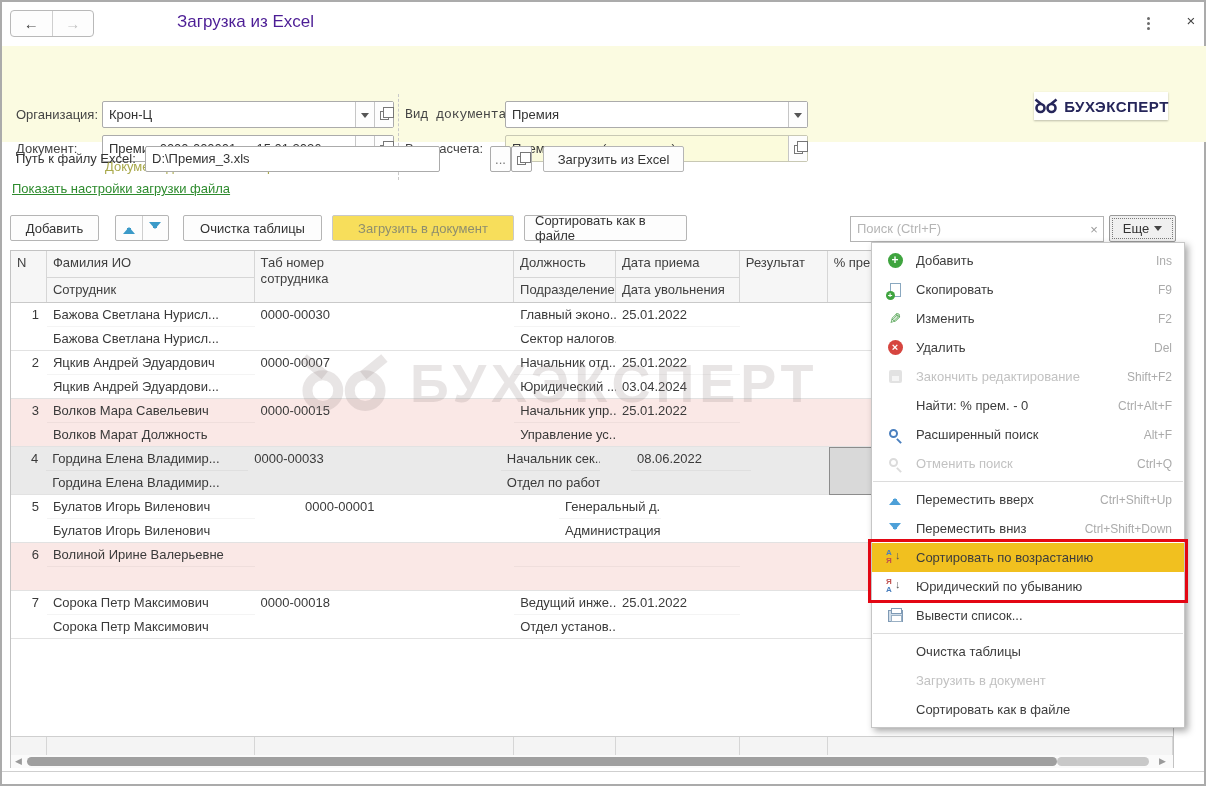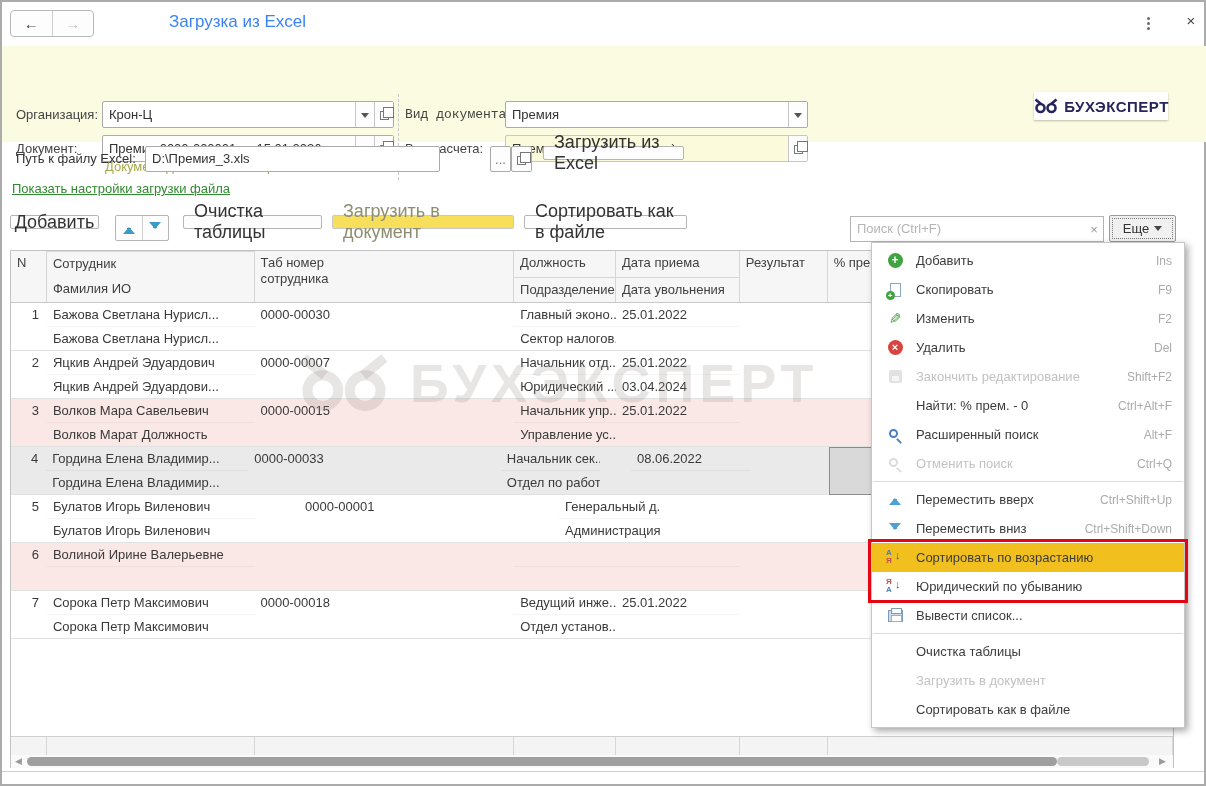--- a/index.html
+++ b/index.html
@@ -6,21 +6,21 @@
   html,body { width:1206px; height:786px; background:#fff; }
   body { font-family:"Liberation Sans","DejaVu Sans",sans-serif; font-size:13px; color:#333; overflow:hidden; }
   .window { position:relative; width:1206px; height:786px; background:#fff; border:2px solid #ababab; }
 
   
   .titlebar { position:absolute; left:0; top:0; width:100%; height:44px; background:#fff; }
   .nav-group { position:absolute; left:8px; top:8px; width:84px; height:27px; border:1px solid #b9b9b9; border-radius:4px; display:flex; background:#fdfdfd; }
   .nav-btn { flex:1; display:flex; align-items:center; justify-content:center; font-size:15px; cursor:pointer; }
   .nav-btn.back { border-right:1px solid #cfcfcf; color:#444; }
   .nav-btn.fwd { color:#c3c3c3; }
-  .page-title { position:absolute; left:167px; top:10px; font-size:17px; color:#3b82f6; }
+  .page-title { position:absolute; left:175px; top:10px; font-size:17px; color:#4c1d95; }
   .kebab { position:absolute; left:1138px; top:12px; width:16px; height:18px; display:flex; flex-direction:column; align-items:center; justify-content:center; gap:2px; cursor:pointer; }
   .kebab i { width:3px; height:3px; border-radius:50%; background:#6b6b6b; }
   .win-close { position:absolute; left:1180px; top:10px; width:18px; height:18px; font-size:15px; color:#444; text-align:center; line-height:18px; cursor:pointer; }
 
   
   .panel { position:absolute; left:0; top:44px; width:1206px; height:96px; background:#fbfbe1; }
   .flabel { position:absolute; font-size:13px; color:#444; }
   .field { position:absolute; height:27px; display:flex; background:#fff; border:1px solid #ababab; border-radius:2px; }
   .field .val { flex:1; padding:0 6px; line-height:25px; white-space:nowrap; overflow:hidden; }
   .fbtn { width:19px; border-left:1px solid #c6c6c6; background:#fdfdfd; display:flex; align-items:center; justify-content:center; cursor:pointer; }
@@ -32,21 +32,21 @@
   .hint { position:absolute; left:103px; top:113px; color:#a9a94b; }
   .vdash { position:absolute; left:396px; top:48px; height:86px; border-left:1px dashed #c9c9c9; }
 
   .logo-box { position:absolute; left:1032px; top:46px; width:134px; height:28px; background:#fff; display:flex; align-items:center; justify-content:center; gap:5px; box-shadow:0 1px 2px rgba(0,0,0,.25); }
   .logo-text { font-weight:bold; font-size:15px; color:#26265a; letter-spacing:.5px; }
 
   
   .frow-label { position:absolute; left:14px; top:149px; }
   .file-field { position:absolute; left:143px; top:144px; width:295px; height:26px; border:1px solid #ababab; border-radius:2px; background:#fff; padding:0 6px; line-height:24px; }
   .sq-btn { position:absolute; top:144px; width:21px; height:26px; border:1px solid #ababab; background:#fdfdfd; display:flex; align-items:center; justify-content:center; color:#777; cursor:pointer; border-radius:2px; }
-  .btn { position:absolute; height:14px; border:1px solid #b5b5b5; border-radius:2px; background:#fdfdfd; display:flex; align-items:center; justify-content:center; font-size:18px; color:#333; cursor:pointer; padding:0 10px; }
+  .btn { position:absolute; height:26px; border:1px solid #b5b5b5; border-radius:2px; background:#fdfdfd; display:flex; align-items:center; justify-content:center; font-size:13px; color:#333; cursor:pointer; padding:0 10px; }
   .link { position:absolute; left:10px; top:179px; color:#2e8b2e; text-decoration:underline; cursor:pointer; }
 
   
   .tb-updown { position:absolute; left:113px; top:213px; width:54px; height:26px; border:1px solid #b5b5b5; border-radius:2px; background:#fdfdfd; display:flex; }
   .tb-ar { flex:1; display:flex; flex-direction:column; align-items:center; justify-content:center; cursor:pointer; }
   .tb-ar.first { border-right:1px solid #cfcfcf; }
   .cssar { position:relative; width:12px; height:14px; }
   .cssar.up::before { content:""; position:absolute; left:0; top:0; border:6px solid transparent; border-bottom:7px solid #3b9ac8; }
   .cssar.up::after { content:""; position:absolute; left:4px; top:7px; width:4px; height:6px; background:#3b9ac8; }
   .cssar.down::before { content:""; position:absolute; left:0; bottom:0; border:6px solid transparent; border-top:7px solid #3b9ac8; }
@@ -228,22 +228,22 @@
   <div class="search-clear">×</div>
   <div class="more-btn">
     <span>Еще</span>
     <span class="dd-tri"></span>
   </div>
 
   <div class="table">
     <div class="thead">
       <div class="th merged" style="width:36px;"><span>N</span></div>
       <div class="th" style="width:208px;">
+        <div class="sub">Фамилия ИО</div>
         <div class="sub bot">Сотрудник</div>
-        <div class="sub">Фамилия ИО</div>
       </div>
       <div class="th merged" style="width:260px;">
           <span style="display:block; width:80px;">Таб номер сотрудника</span>
         </div>
       <div class="th" style="width:102px;">
         <div class="sub">Должность</div>
         <div class="sub bot">Подразделение</div>
       </div>
       <div class="th" style="width:124px;">
         <div class="sub">Дата приема</div>

